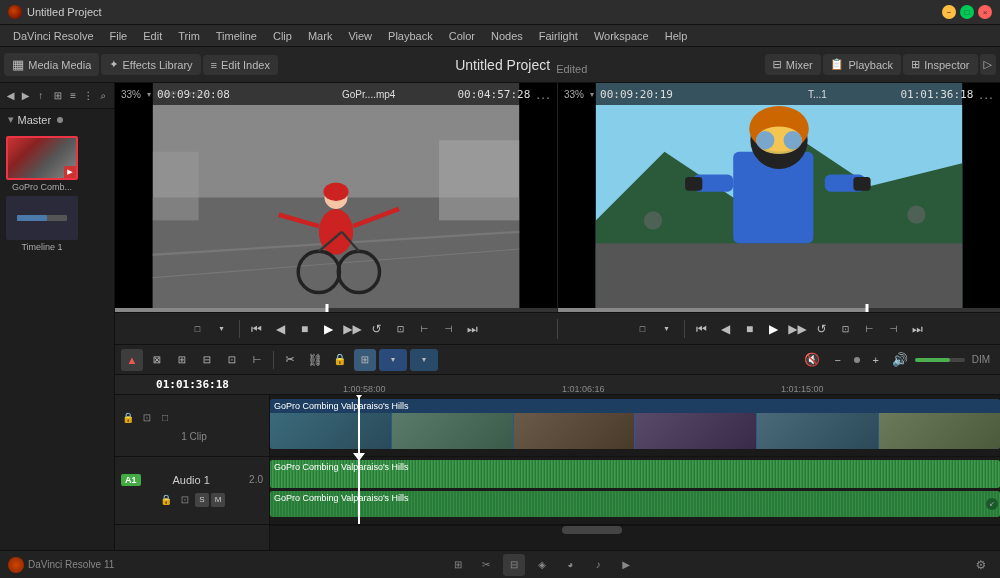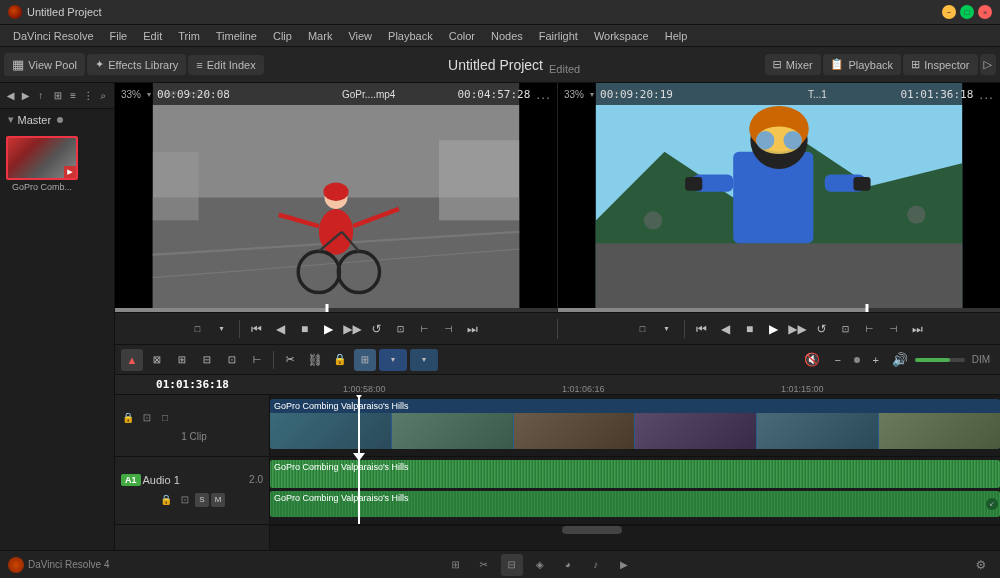--- a/index.html
+++ b/index.html
@@ -268,21 +268,21 @@
     .track-header.audio-track { height: 68px; }
     .track-badge {
       background: #4a4aaa;
       color: #fff;
       font-size: 9px;
       padding: 1px 4px;
       border-radius: 2px;
       font-weight: bold;
     }
     .track-badge.audio { background: #44aa44; text-align: right; }
-    .track-name { font-size: 11px; color: #ccc; flex: 1; }
+    .track-name { font-size: 11px; color: #ccc; flex: 1; padding-left: 30px; }
     .track-num { font-size: 10px; color: #888; }
     .track-icon-btn { width: 16px; height: 16px; display: flex; align-items: center; justify-content: center; cursor: pointer; color: #888; font-size: 9px; }
     .th-row1 { display: flex; align-items: center; width: 100%; gap: 2px; margin-bottom: 3px; }
     .th-row2 { display: flex; align-items: center; gap: 2px; }
     .th-clip-count { font-size: 10px; color: #888; padding-left: 4px; }
 
     
     .track-content { flex: 1; overflow: hidden; display: flex; flex-direction: column; }
     .track-lane { border-bottom: 1px solid #111; position: relative; }
     .video-lane { height: 62px; background: #1a1a1a; }
@@ -437,21 +437,21 @@
   <span class="menu-item">Nodes</span>
   <span class="menu-item">Fairlight</span>
   <span class="menu-item">Workspace</span>
   <span class="menu-item">Help</span>
 </div>
 
 <div id="toolbar">
 
   <div class="toolbar-btn">
     <span style="font-size:13px;">▦</span>
-    <span>View Pool</span>
+    <span>Media Media</span>
   </div>
   <div class="toolbar-btn">
     <span style="font-size:11px;">✦</span>
     <span>Effects Library</span>
   </div>
   <div class="toolbar-btn">
     <span style="font-size:11px;">≡</span>
     <span>Edit Index</span>
   </div>
 
@@ -504,20 +504,30 @@
 
       <div class="media-thumb">
         <div class="media-thumb-img selected">
           <div style="width:100%;height:100%;background:linear-gradient(135deg, #cc3333 0%, #882222 30%, #555 60%, #888 100%);position:relative;">
             <div style="position:absolute;bottom:0;right:0;width:12px;height:12px;background:#cc3333;display:flex;align-items:center;justify-content:center;font-size:7px;color:white;">▶</div>
           </div>
         </div>
         <div class="media-thumb-label">GoPro Comb...</div>
       </div>
 
+      <div class="media-thumb">
+        <div class="media-thumb-img">
+          <div style="width:100%;height:100%;background:#2a2a3a;display:flex;align-items:center;justify-content:center;">
+            <div style="width:50px;height:6px;background:#555;border-radius:1px;position:relative;">
+              <div style="position:absolute;left:0;top:0;width:30px;height:6px;background:#4a7aaa;border-radius:1px;"></div>
+            </div>
+          </div>
+        </div>
+        <div class="media-thumb-label">Timeline 1</div>
+      </div>
     </div>
 
     <div style="flex:1;"></div>
   </div>
 
   <div id="viewers">
 
     <div class="viewers-row">
 
       <div class="viewer-panel">
@@ -772,21 +782,21 @@
           </div>
         </div>
       </div>
     </div>
   </div>
 </div>
 
 <div id="bottom-bar">
   <div class="bottom-logo">
     <div class="bottom-logo-icon"></div>
-    <span>DaVinci Resolve 4</span>
+    <span>DaVinci Resolve 11</span>
   </div>
   <div class="bottom-spacer"></div>
 
   <div class="bottom-btn" style="font-size:10px;">⊞</div>
   <div class="bottom-btn" style="font-size:10px;">✂</div>
   <div class="bottom-btn" style="background:#3a3a3a;font-size:10px;">⊟</div>
   <div class="bottom-btn" style="font-size:10px;">◈</div>
   <div class="bottom-btn" style="font-size:10px;">◕</div>
   <div class="bottom-btn" style="font-size:10px;">♪</div>
   <div class="bottom-btn" style="font-size:10px;">▶</div>

